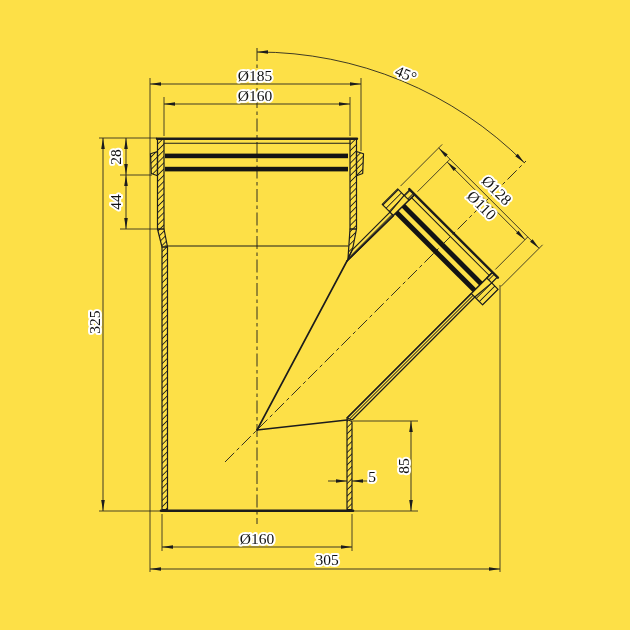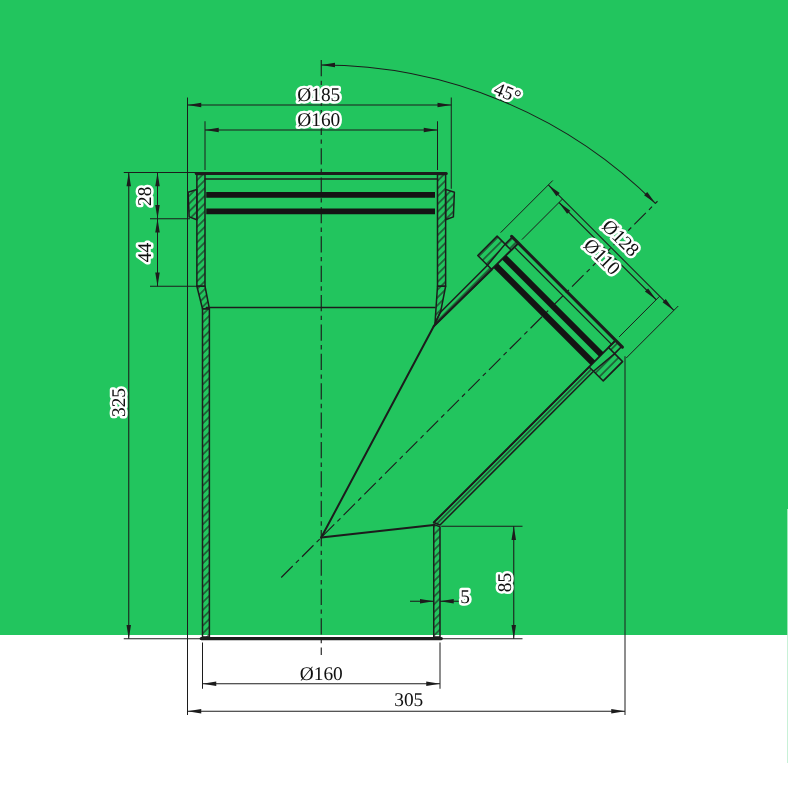--- a/index.html
+++ b/index.html
@@ -7,22 +7,22 @@
     padding: 0;
     width: 630px;
     height: 630px;
     background: #ffffff;
     font-family: "Liberation Serif", serif;
     overflow: hidden;
   }
   #stage {
     position: relative;
     width: 630px;
-    height: 508px;
-    background: #22c55e;
+    height: 630px;
+    background: #fde047;
   }
   svg { display: block; }
   .outline   { stroke: #1c1c1c; fill: none; stroke-linecap: round; }
   .thick     { stroke-width: 2.4; }
   .thick2    { stroke-width: 2.6; }
   .mid       { stroke-width: 1.6; }
   .mid2      { stroke-width: 1.5; }
   .thin1     { stroke-width: 1.05; }
   .wall      { fill: url(#hatch); stroke: #1c1c1c; stroke-width: 1.2; stroke-linejoin: round; }
   .seal      { fill: #141414; stroke: none; }

